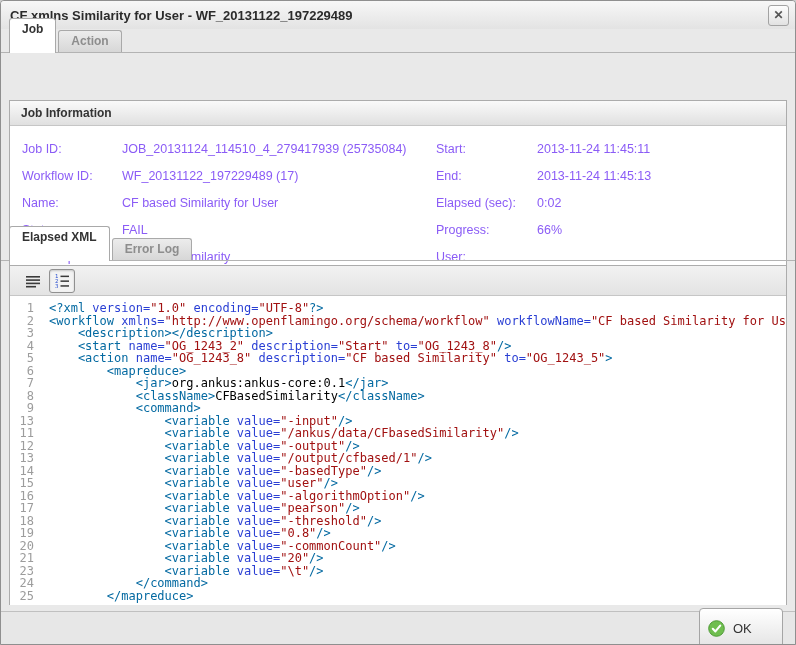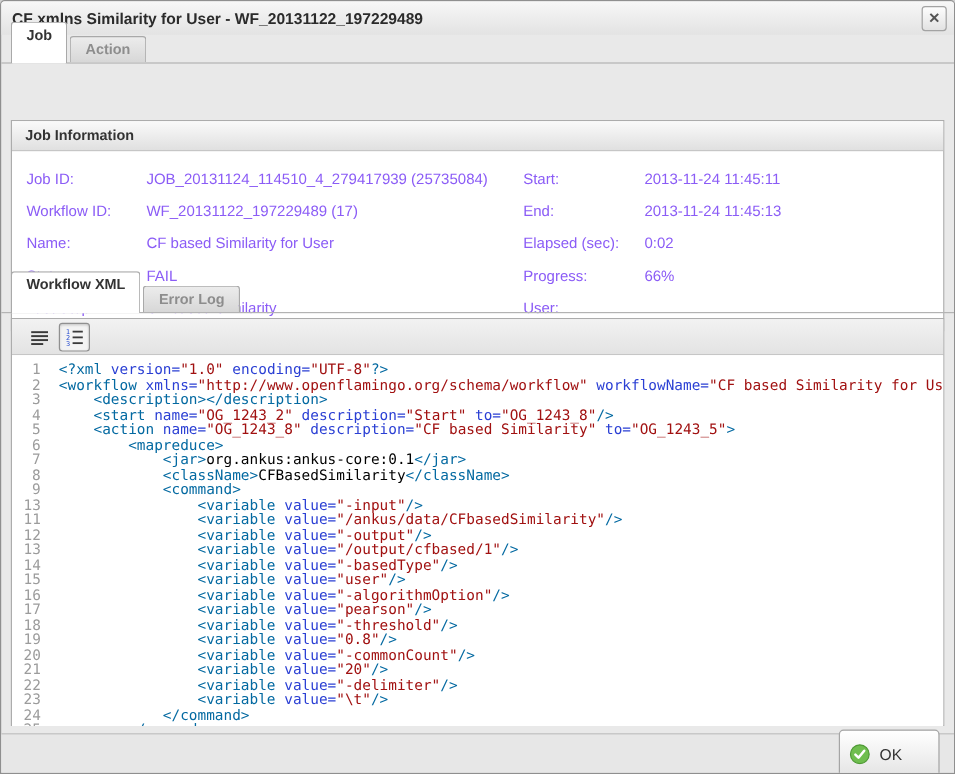--- a/index.html
+++ b/index.html
@@ -157,21 +157,21 @@
         <div class="field-row">
           <div>Last Step:</div>
           <div>CF based Similarity</div>
           <div>User:</div>
         </div>
       </div>
   </div>
 
   <div class="tabstrip mid">
     <div class="tab active">
-      <span>Workflow XML</span>
+      <span>Elapsed XML</span>
     </div>
     <div class="tab">
       <span>Error Log</span>
     </div>
   </div>
 
   <div class="panel editor">
     <div class="toolbar">
       <div class="tool-btn">
         <svg width="16" height="16" viewBox="0 0 16 16">
@@ -207,21 +207,20 @@
         <div class="code-line"><div class="ln">12</div><div class="code"><span class="seg-t">                &lt;variable </span><span class="seg-a">value=</span><span class="seg-s">"-output"</span><span class="seg-t">/&gt;</span></div></div>
         <div class="code-line"><div class="ln">13</div><div class="code"><span class="seg-t">                &lt;variable </span><span class="seg-a">value=</span><span class="seg-s">"/output/cfbased/1"</span><span class="seg-t">/&gt;</span></div></div>
         <div class="code-line"><div class="ln">14</div><div class="code"><span class="seg-t">                &lt;variable </span><span class="seg-a">value=</span><span class="seg-s">"-basedType"</span><span class="seg-t">/&gt;</span></div></div>
         <div class="code-line"><div class="ln">15</div><div class="code"><span class="seg-t">                &lt;variable </span><span class="seg-a">value=</span><span class="seg-s">"user"</span><span class="seg-t">/&gt;</span></div></div>
         <div class="code-line"><div class="ln">16</div><div class="code"><span class="seg-t">                &lt;variable </span><span class="seg-a">value=</span><span class="seg-s">"-algorithmOption"</span><span class="seg-t">/&gt;</span></div></div>
         <div class="code-line"><div class="ln">17</div><div class="code"><span class="seg-t">                &lt;variable </span><span class="seg-a">value=</span><span class="seg-s">"pearson"</span><span class="seg-t">/&gt;</span></div></div>
         <div class="code-line"><div class="ln">18</div><div class="code"><span class="seg-t">                &lt;variable </span><span class="seg-a">value=</span><span class="seg-s">"-threshold"</span><span class="seg-t">/&gt;</span></div></div>
         <div class="code-line"><div class="ln">19</div><div class="code"><span class="seg-t">                &lt;variable </span><span class="seg-a">value=</span><span class="seg-s">"0.8"</span><span class="seg-t">/&gt;</span></div></div>
         <div class="code-line"><div class="ln">20</div><div class="code"><span class="seg-t">                &lt;variable </span><span class="seg-a">value=</span><span class="seg-s">"-commonCount"</span><span class="seg-t">/&gt;</span></div></div>
         <div class="code-line"><div class="ln">21</div><div class="code"><span class="seg-t">                &lt;variable </span><span class="seg-a">value=</span><span class="seg-s">"20"</span><span class="seg-t">/&gt;</span></div></div>
-        <div class="code-line"><div class="ln">22</div><div class="code"><span class="seg-t">                &lt;variable </span><span class="seg-a">value=</span><span class="seg-s">"-delimiter"</span><span class="seg-t">/&gt;</span></div></div>
         <div class="code-line"><div class="ln">23</div><div class="code"><span class="seg-t">                &lt;variable </span><span class="seg-a">value=</span><span class="seg-s">"\t"</span><span class="seg-t">/&gt;</span></div></div>
         <div class="code-line"><div class="ln">24</div><div class="code"><span class="seg-t">            &lt;/command&gt;</span></div></div>
         <div class="code-line"><div class="ln">25</div><div class="code"><span class="seg-t">        &lt;/mapreduce&gt;</span></div></div>
       </div>
   </div>
 
   <div class="footer">
     <div class="ok-btn">
       <svg width="17" height="17" viewBox="0 0 17 17">
         <circle cx="8.5" cy="8.5" r="7.8" fill="#6fbe4f" stroke="#4f9a36" stroke-width="1"></circle>

